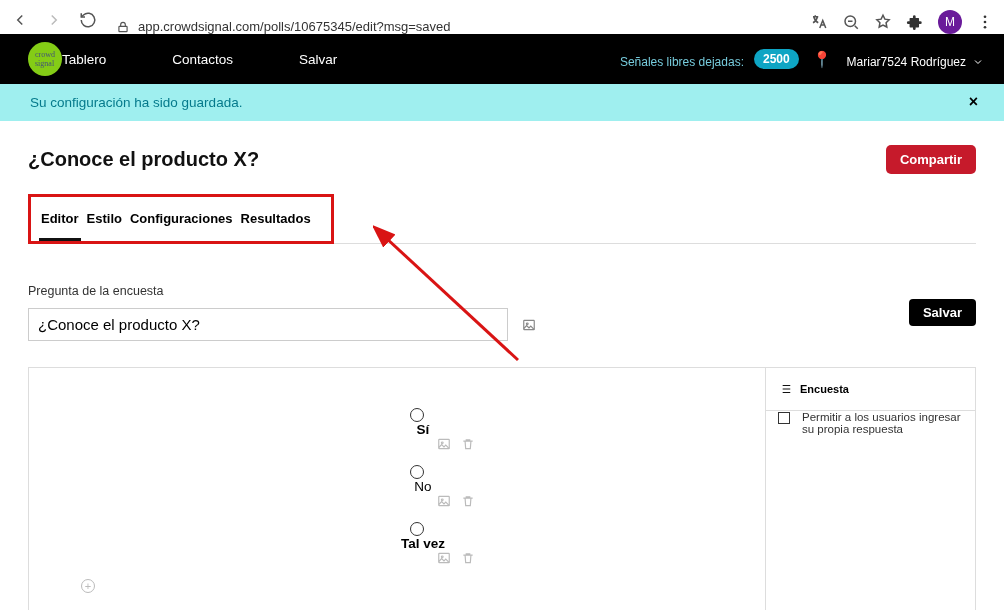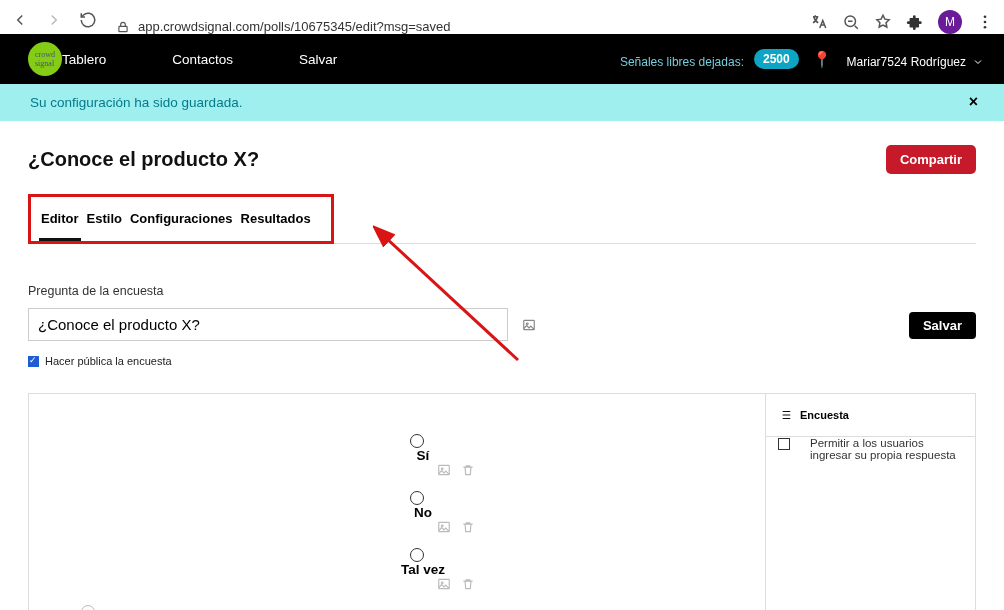--- a/index.html
+++ b/index.html
@@ -58,21 +58,21 @@
 
 .panel { display:flex; border:1px solid #ddd; margin-top:26px; }
 .answers { flex:1; padding:40px 0 50px 52px; }
 .answer-row { display:flex; align-items:center; margin-bottom:14px; font-size:13.5px;flex-direction:column; }
 .radio-empty { width:14px; height:14px; border:1.5px solid #333; border-radius:50%; margin-right:12px; display:inline-block; }
 .answer-icons { margin-left:auto; margin-right:290px; display:flex; gap:10px; color:#aaa; }
 .plus-circle { width:14px; height:14px; border:1px solid #bbb; border-radius:50%; display:flex; align-items:center; justify-content:center; font-size:11px; color:#bbb; margin-top:6px; }
 .sidebar { width:210px; border-left:1px solid #ddd; }
 .side-head { display:flex; align-items:center; gap:8px; padding:14px 12px; font-size:11px; font-weight:700; border-bottom:1px solid #ddd; }
 .side-sub { padding:12px; font-size:11.5px; font-weight:700; color:#111; }
-.side-opt { display:flex; gap:20px; padding:0 12px 16px 12px; font-size:11.5px; color:#333; }
+.side-opt { display:flex; gap:12px; padding:0 12px 16px 12px; font-size:11.5px; color:#333; }
 .side-chk { width:12px; height:12px; border:1.5px solid #333; flex-shrink:0; margin-top:1px; }
 </style>
 </head>
 <body>
 
 <div class="browser-bar">
   <div class="nav-btn">
     <svg class="icon-svg" viewBox="0 0 24 24">
         <path d="M15 18l-6-6 6-6"></path>
       </svg>
@@ -167,24 +167,20 @@
     <div class="q-left">
       <div class="q-label">Pregunta de la encuesta</div>
       <div class="q-input-row">
         <input class="q-input" value="¿Conoce el producto X?" style="">
         <svg class="img-icon" viewBox="0 0 24 24" style="stroke:#888;fill:none;stroke-width:2">
             <rect x="3" y="4" width="18" height="16" rx="1"></rect>
             <circle cx="9" cy="10" r="1.5"></circle>
             <path d="M3 18l5-5 4 4 3-3 6 6"></path>
           </svg>
       </div>
-      <div class="checkbox-row">
-        <span class="chk"></span>
-        <span>Hacer pública la encuesta</span>
-      </div>
     </div>
     <button class="save-btn">Salvar</button>
   </div>
 
   <div class="panel">
     <div class="answers">
       <div class="answer-row">
         <span class="radio-empty"></span>
         <span style="font-weight:600">Sí</span>
         <span class="answer-icons">
@@ -193,21 +189,21 @@
               <circle cx="9" cy="10" r="1.5"></circle>
               <path d="M3 18l5-5 4 4 3-3 6 6"></path>
             </svg>
           <svg class="img-icon" viewBox="0 0 24 24" style="stroke:#bbb;fill:none;stroke-width:2">
               <path d="M4 7h16M9 7V5h6v2M7 7l1 13h8l1-13"></path>
             </svg>
         </span>
       </div>
       <div class="answer-row">
         <span class="radio-empty"></span>
-        <span style="font-weight:700">No</span>
+        <span style="font-weight:400">No</span>
         <span class="answer-icons">
           <svg class="img-icon" viewBox="0 0 24 24" style="stroke:#bbb;fill:none;stroke-width:2">
               <rect x="3" y="4" width="18" height="16" rx="1"></rect>
               <circle cx="9" cy="10" r="1.5"></circle>
               <path d="M3 18l5-5 4 4 3-3 6 6"></path>
             </svg>
           <svg class="img-icon" viewBox="0 0 24 24" style="stroke:#bbb;fill:none;stroke-width:2">
               <path d="M4 7h16M9 7V5h6v2M7 7l1 13h8l1-13"></path>
             </svg>
         </span>

